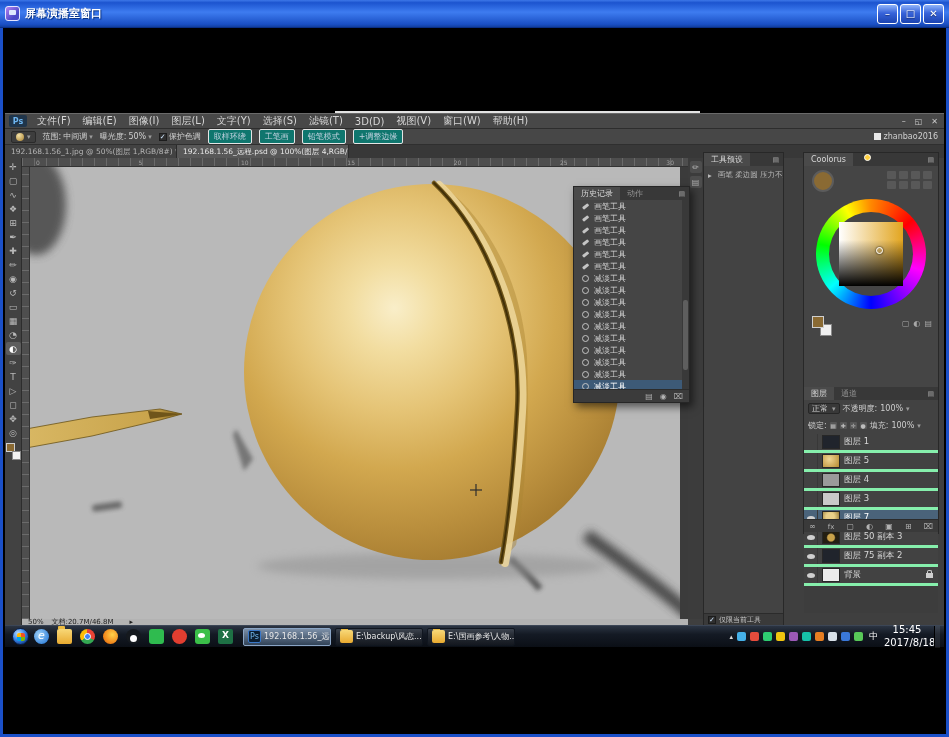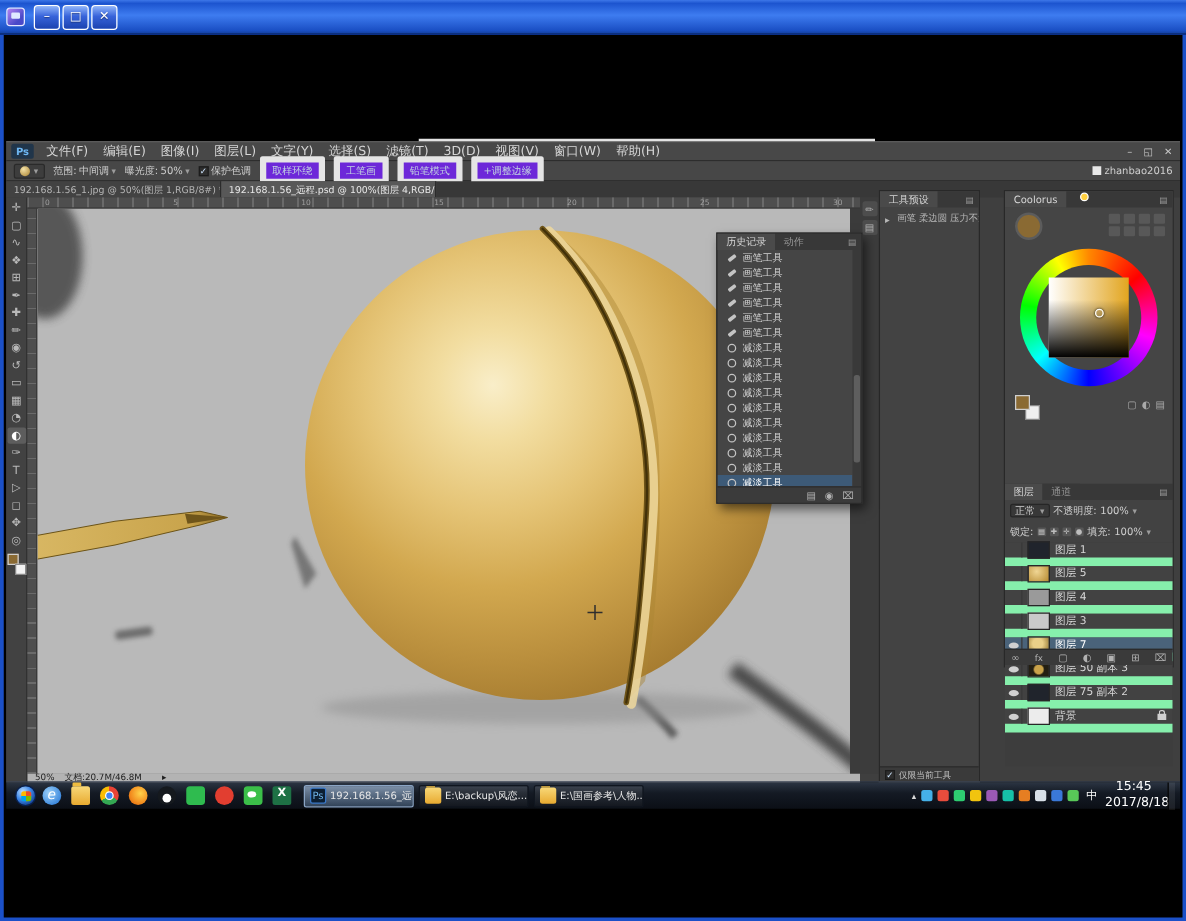--- a/index.html
+++ b/index.html
@@ -23,21 +23,21 @@
 #menubar{position:absolute;left:0;top:0;width:939px;height:15px;background:#484848;border-bottom:1px solid #2d2d2d;display:flex;align-items:center;padding-left:4px}
 #pslogo{width:18px;height:12px;background:#20354a;color:#6db5f0;font-size:8px;font-weight:bold;display:flex;align-items:center;justify-content:center;border-radius:2px;margin-right:4px}
 .menu-item{font-size:10px;color:#d6d6d6;padding:12px 6px;white-space:nowrap}
 #ps-winbtns{margin-left:auto;display:flex;gap:9px;padding-right:6px;color:#c9c9c9;font-size:8px}
 #optionsbar{position:absolute;left:0;top:15px;width:939px;height:16px;background:#474747;border-bottom:1px solid #2f2f2f;display:flex;align-items:center;gap:7px;padding:0 6px;font-size:8px;color:#cfcfcf}
 .chip{display:flex;align-items:center;gap:3px;background:#3d3d3d;border:1px solid #2a2a2a;border-radius:2px;padding:1px 4px}
 .chip-dot{width:8px;height:8px;border-radius:50%;background:radial-gradient(circle at 35% 30%,#f4e2a8,#a8802e)}
 .opt-field{display:flex;gap:2px;align-items:center;white-space:nowrap}
 .caret{color:#9c9c9c;font-size:7px}
 .cbx{width:8px;height:8px;background:#2e2e2e;border:1px solid #1c1c1c;color:#cfe6ff;font-size:7px;line-height:7px;text-align:center}
-.opt-btn{background:#6d28d9;border:5px solid #e5e5e5;border-radius:2px;padding:1px 5px;color:#c2d2e0;white-space:nowrap}
+.opt-btn{background:#0f766e;border:1px solid #e5e5e5;border-radius:2px;padding:1px 5px;color:#c2d2e0;white-space:nowrap}
 #account{margin-left:auto;display:flex;align-items:center;gap:3px}
 #account .sq{width:7px;height:7px;background:#e8e8e8}
 #tabsbar{position:absolute;left:0;top:31px;width:939px;height:13px;background:#383838;display:flex;align-items:flex-end}
 .doc-tab{max-width:172px;height:13px;display:flex;align-items:center;gap:4px;padding:0 6px;font-size:7.5px;color:#b5b5b5;background:#424242;border-right:1px solid #2b2b2b;white-space:nowrap;overflow:hidden}
 .doc-tab[data-active="true"]{background:#585858;color:#e8e8e8}
 
 
 #tools{position:absolute;left:0;top:44px;width:17px;height:468px;background:#424242;border-right:1px solid #2d2d2d;display:flex;flex-direction:column;align-items:center;padding-top:2px;gap:1px}
 .tool{width:15px;height:13px;display:flex;align-items:center;justify-content:center;font-size:9px;color:#b9b9b9}
 .tool.sel{background:#5d5d5d;border-radius:2px;color:#fff}
@@ -97,21 +97,21 @@
 #cl-fg{position:absolute;left:0;top:0;width:12px;height:12px;background:#8a6a33;border:1px solid #cfcfcf;z-index:2}
 #cl-bg{position:absolute;right:0;bottom:0;width:12px;height:12px;background:#f0f0f0;border:1px solid #8a8a8a}
 #cl-icons{position:absolute;right:6px;top:166px;display:flex;gap:4px;color:#a8a8a8;font-size:8px}
 
 #layers-tabs{position:absolute;left:0;top:234px;width:134px;height:13px}
 #layer-controls{position:absolute;left:0;top:247px;width:134px;height:34px;background:#424242;font-size:8px;color:#cfcfcf}
 .lc-row{height:17px;display:flex;align-items:center;gap:3px;padding:0 4px;white-space:nowrap}
 .select{background:#383838;border:1px solid #262626;border-radius:2px;padding:0 3px;display:flex;align-items:center;gap:4px;height:11px}
 .lk{width:7px;height:7px;background:#565656;border-radius:1px;display:inline-flex;align-items:center;justify-content:center;font-size:6px;color:#bdbdbd}
 #layers-list{position:absolute;left:0;top:281px;width:134px;height:179px;background:#3d3d3d}
-.lrow{height:19px;display:flex;align-items:center;border-bottom:7px solid #86efac;background:#424242;font-size:8.5px;color:#d8d8d8;gap:4px;padding-right:3px}
+.lrow{height:19px;display:flex;align-items:center;border-bottom:3px solid #86efac;background:#424242;font-size:8.5px;color:#d8d8d8;gap:4px;padding-right:3px}
 .lrow[data-selected="true"]{background:#4a637a;color:#fff}
 .leye{width:14px;height:100%;border-right:1px solid #383838;display:flex;align-items:center;justify-content:center;flex:none}
 .leye i{width:8px;height:5px;border-radius:50%;background:#d0d0d0}
 .leye[data-on="false"] i{visibility:hidden}
 .lthumb{width:18px;height:14px;border:1px solid #272727;flex:none}
 [data-thumb="dark"]{background:#20242c}
 [data-thumb="gold"]{background:radial-gradient(circle at 40% 35%,#f0d694,#b68a30)}
 [data-thumb="gold2"]{background:radial-gradient(circle at 45% 40%,#ead089 35%,#8a6c28)}
 [data-thumb="gray"]{background:#9a9a9a}
 [data-thumb="light"]{background:#c9c9c9}
@@ -165,20 +165,21 @@
 #clock{width:46px;color:#fff;font-size:10px;line-height:1.25;text-align:center;flex:none}
 #showdesk{width:6px;height:22px;border-left:1px solid #000;background:#ffffff14;flex:none}
 </style>
 </head>
 <body>
 
 <div id="root">
 
   <div id="titlebar">
     <div id="app-icon"></div>
+    <div id="win-title">屏幕演播室窗口</div>
     <div class="tb-btn">–</div>
     <div class="tb-btn">□</div>
     <div class="tb-btn">✕</div>
   </div>
 
   <div id="white-line"></div>
 
   <div id="ps">
 
     <div id="menubar">

